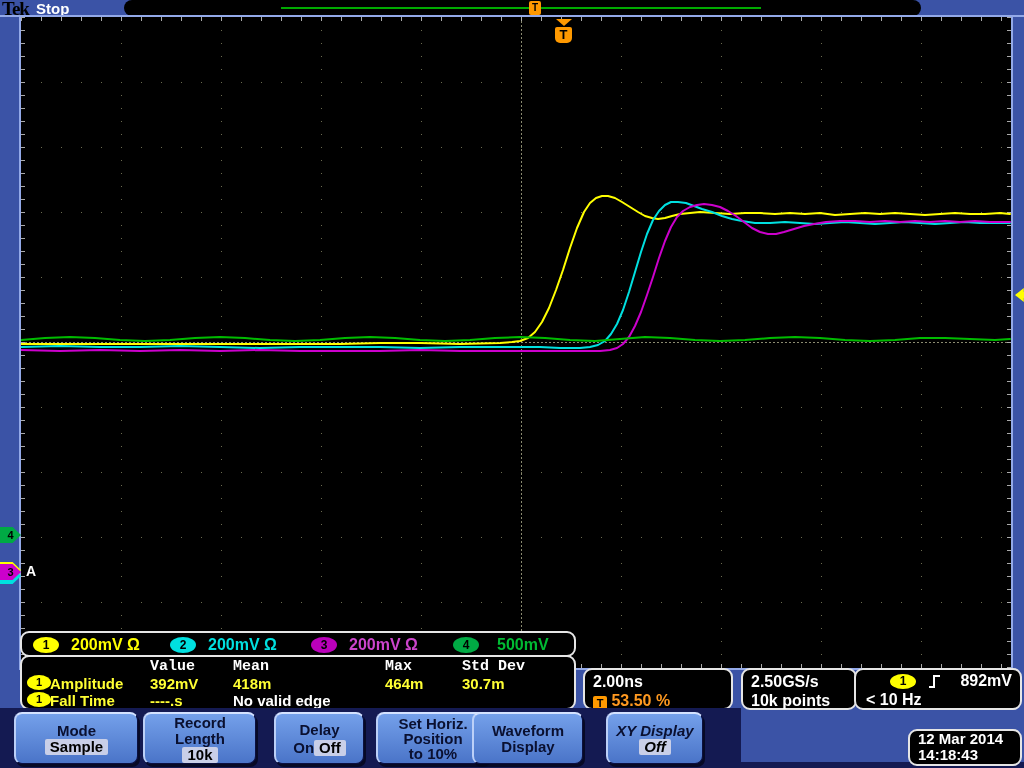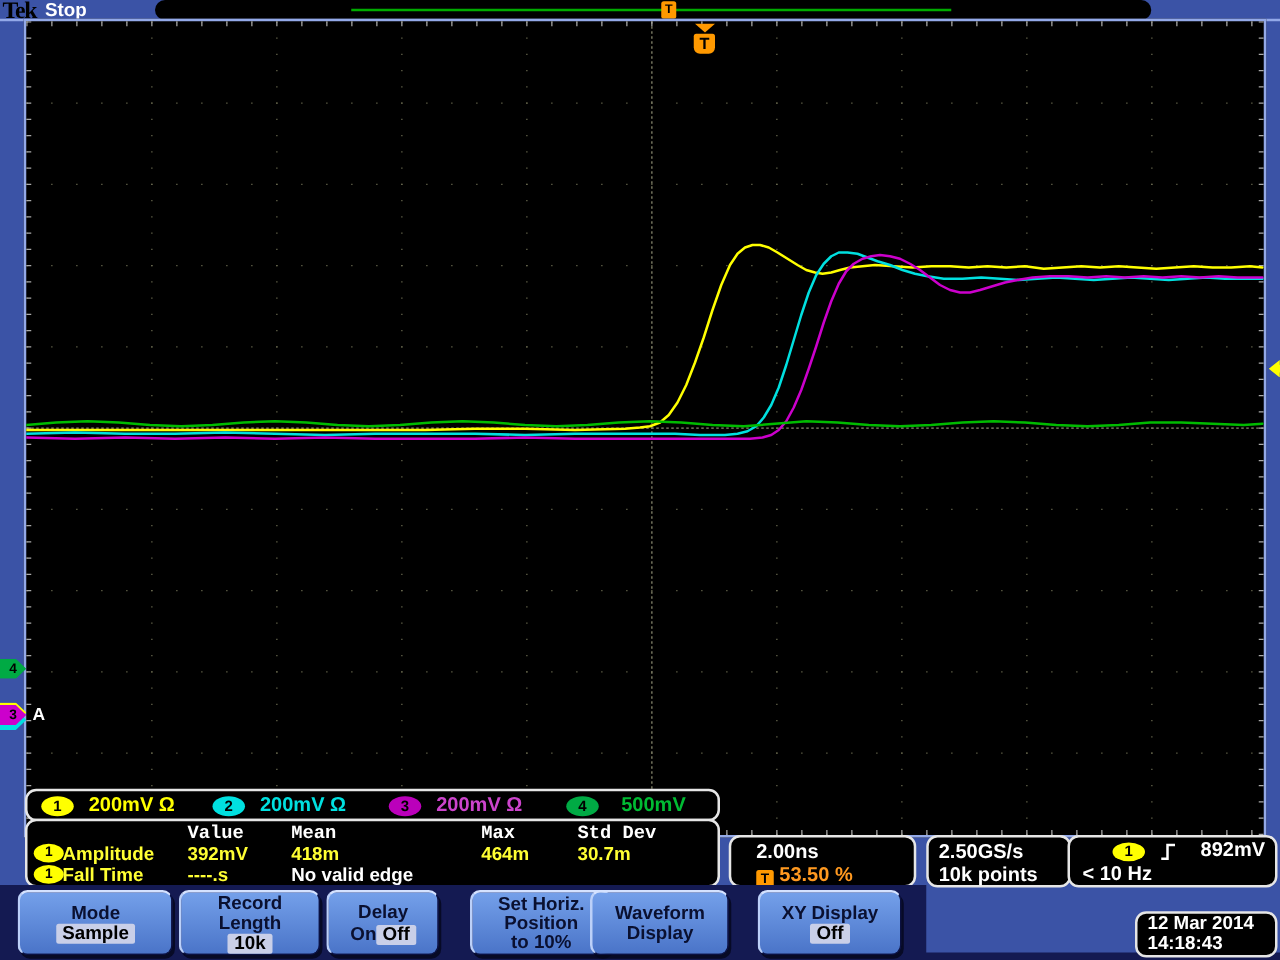--- a/index.html
+++ b/index.html
@@ -46,21 +46,21 @@
   .meas-box span{position:absolute;white-space:nowrap;}
   .mrow0{top:1px;font-family:Liberation Mono, monospace;} .mrow1{top:18px;} .mrow2{top:35px;}
   .m-head{color:#fff;}
   .m-val{color:#ffff33;}
   .m-white{color:#fff;}
   .m-badge{width:24px;height:15px;border-radius:50%;background:#ffff00;color:#000;
            font-size:11px;text-align:center;line-height:15px;}
   .c-name{left:28px;} .c-badge{left:5px;} .c-val{left:128px;} .c-mean{left:211px;}
   .c-min{left:283px;margin-top:48px;} .c-max{left:363px;} .c-std{left:440px;text-align:right;}
 
-  .hbox{left:583px;top:668px;width:150px;height:42px;padding:2px 20px;color:#fff;
+  .hbox{left:583px;top:668px;width:150px;height:42px;padding:2px 8px;color:#fff;
         font-size:16px;font-weight:bold;line-height:19px;}
   .t-icon{display:inline-block;width:14px;height:14px;background:#ff9900;border-radius:2px;
           color:#000;font-size:11px;font-weight:bold;text-align:center;line-height:14px;vertical-align:-1px;}
   .orange{color:#ff9920;}
   .acqbox{left:741px;top:668px;width:116px;height:42px;padding:2px 8px;color:#fff;
           font-size:16px;font-weight:bold;line-height:19px;}
   .trigbox{left:854px;top:668px;width:168px;height:42px;color:#fff;font-size:16px;font-weight:bold;}
   .trigbox .row1{position:absolute;top:2px;left:0;width:100%;height:19px;}
   .trig-src{position:absolute;left:34px;top:2px;width:26px;height:15px;border-radius:50%;
             background:#ffff00;color:#000;font-size:12px;text-align:center;line-height:15px;}
@@ -73,24 +73,24 @@
   .bottom-strip{left:0;top:762px;width:1024px;height:6px;background:#141a52;}
   .menu-btn{top:712px;height:52px;background:linear-gradient(#74a0ea,#4a74c8);
             border:1px solid #0a1040;border-top:2px solid #d4e2ff;border-left:2px solid #bcd0f8;
             border-radius:8px;box-shadow:2px 3px 0 rgba(4,6,28,.8);box-sizing:border-box;
             color:#0a1030;font-size:15px;font-weight:bold;line-height:16px;text-align:left;
             display:flex;flex-direction:column;justify-content:center;align-items:center;}
   .chip{background:#c9cfe8;padding:0 5px;border-radius:2px;color:#000;}
   .onoff{display:flex;margin-top:2px;}
   .btn-mode{left:14px;width:124px;}
   .btn-rec{left:143px;width:113px;}
-  .btn-delay{left:261px;width:90px;}
+  .btn-delay{left:274px;width:90px;}
   .btn-horiz{left:376px;width:113px;line-height:15px;}
   .btn-wave{left:472px;width:111px;}
-  .btn-xy{left:606px;width:115px;}
+  .btn-xy{left:606px;width:97px;font-style:italic;}
 
   .datebox{left:908px;top:729px;width:114px;height:37px;background:#000;border:2px solid #e5e5e5;
            border-radius:9px;box-sizing:border-box;color:#fff;font-size:15px;font-weight:bold;
            line-height:16px;padding:0 0 0 8px;}
 </style>
 </head>
 <body>
 
 <span class="abs tek-logo">Tek</span>
 <span class="abs acq-status">Stop</span>

